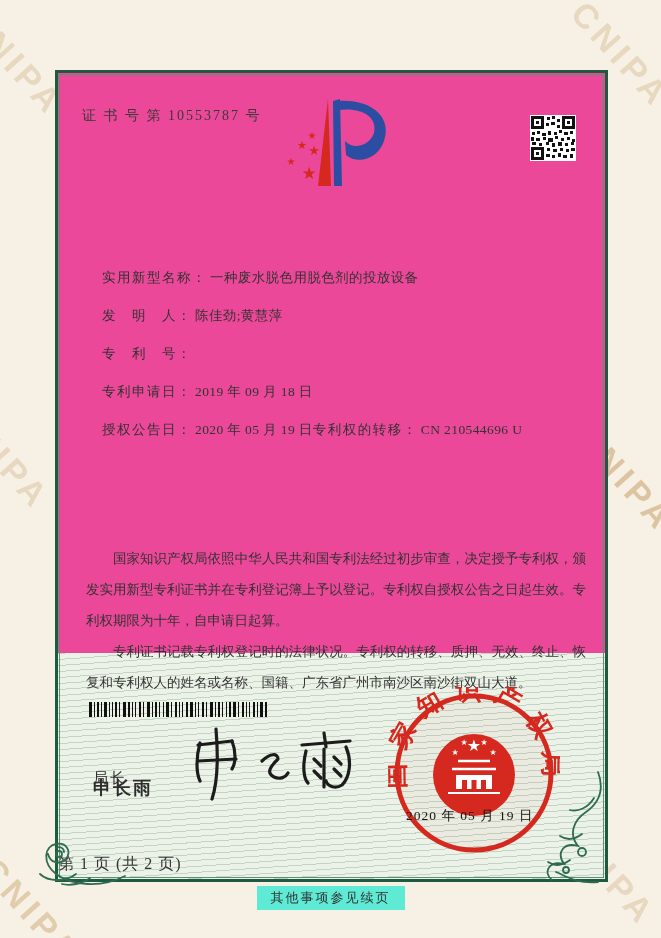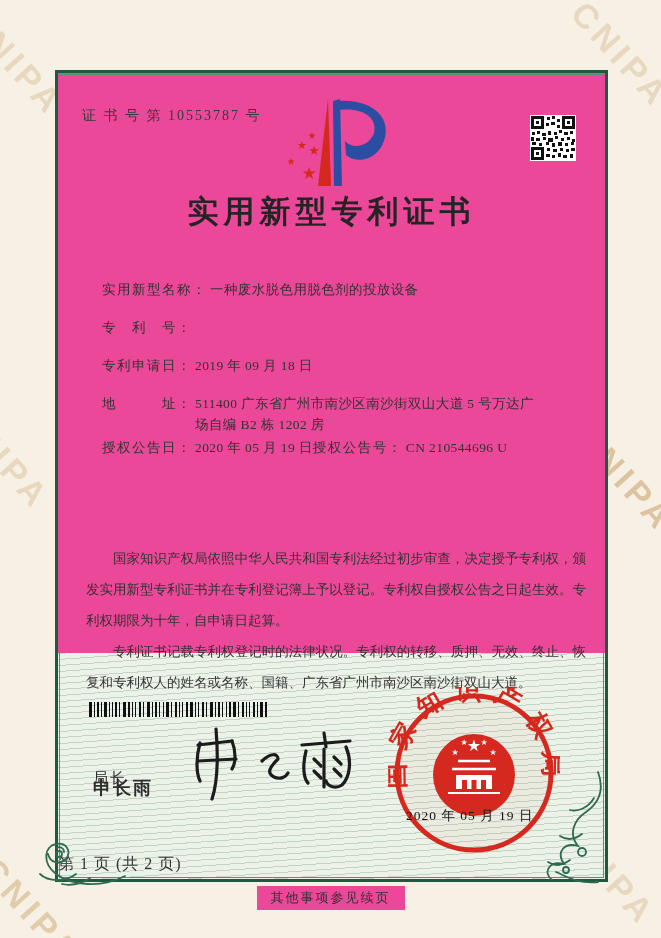--- a/index.html
+++ b/index.html
@@ -33,21 +33,21 @@
     background-color:#edf2e9;
     background-image:repeating-linear-gradient(176deg, rgba(122,165,133,0.38) 0 1px, rgba(122,165,133,0) 1px 6px);
   }
   .cert-no{position:absolute;left:24px;top:34px;font-size:14px;letter-spacing:2px;color:#3a3a3a;}
   .logo{position:absolute;left:218px;top:20px;}
   .qr{position:absolute;left:472px;top:42px;}
   .title{
     position:absolute;left:0;right:0;top:118px;text-align:center;
     font-size:31px;font-weight:bold;letter-spacing:5px;color:#242424;
   }
-  .fields{position:absolute;left:44px;top:206px;width:482px;font-size:13.5px;}
+  .fields{position:absolute;left:44px;top:194px;width:482px;font-size:13.5px;}
   .frow{display:flex;align-items:flex-start;line-height:21px;margin-bottom:17px;}
   .frow .lbl{white-space:pre;letter-spacing:1.5px;flex:none;}
   .frow .val{margin-left:3px;letter-spacing:0.4px;}
   .frow-address{margin-bottom:2px;}
   .val-address{width:352px;}
   .frow-double{display:flex;justify-content:flex-start;margin-bottom:0;}
   .pair{display:flex;line-height:21px;}
   .paras{
     position:absolute;left:28px;width:500px;top:470px;
     font-size:13.5px;line-height:31px;text-align:justify;color:#333;
@@ -61,21 +61,21 @@
   .seal-date{
     position:absolute;left:348px;top:734px;z-index:7;
     font-size:13.5px;letter-spacing:1px;color:#151515;white-space:nowrap;
   }
   .page-info{position:absolute;left:0;right:0;top:781px;text-align:left;font-size:16px;color:#333;letter-spacing:1px;}
   .flourish{position:absolute;z-index:8;}
   .fl-bl{left:32px;top:834px;}
   .fl-br{left:536px;top:768px;}
   .note{
     position:absolute;left:50%;transform:translateX(-50%);top:886px;
-    background:#ec4899;padding:3px 14px;font-size:13px;letter-spacing:2px;color:#333;z-index:9;
+    background:#5eead4;padding:3px 14px;font-size:13px;letter-spacing:2px;color:#333;z-index:9;
   }
 </style>
 </head>
 <body>
 
 <div class="page">
 
   <div class="watermark wm1">CNIPA</div>
   <div class="watermark wm2">CNIPA</div>
   <div class="watermark wm3">CNIPA</div>
@@ -151,45 +151,44 @@
             <rect x="41" y="33" width="4" height="3"></rect>
           <rect x="16" y="39" width="4" height="3"></rect>
             <rect x="22" y="40" width="3" height="3"></rect>
             <rect x="28" y="38" width="3" height="4"></rect>
           <rect x="33" y="40" width="4" height="3"></rect>
             <rect x="40" y="39" width="3" height="4"></rect>
         </g>
       </svg>
     </div>
 
-    <div class="title">实用新型专利证书</div>
 
     <div class="fields">
       <div class="frow">
         <span class="lbl">实用新型名称：</span>
         <span class="val">一种废水脱色用脱色剂的投放设备</span>
       </div>
       <div class="frow">
+        <span class="lbl">发　明　人：</span>
+        <span class="val">陈佳劲;黄慧萍</span>
+      </div>
+      <div class="frow">
         <span class="lbl">专　利　号：</span>
       </div>
       <div class="frow">
         <span class="lbl">专利申请日：</span>
         <span class="val">2019 年 09 月 18 日</span>
-      </div>
-      <div class="frow frow-address">
-        <span class="lbl">地　　　址：</span>
-        <span class="val val-address">511400 广东省广州市南沙区南沙街双山大道 5 号万达广场自编 B2 栋 1202 房</span>
       </div>
       <div class="frow frow-double">
         <span class="pair">
           <span class="lbl">授权公告日：</span>
           <span class="val">2020 年 05 月 19 日</span>
         </span>
         <span class="pair">
-          <span class="lbl">授权公告号：</span>
+          <span class="lbl">专利权的转移：</span>
           <span class="val">CN 210544696 U</span>
         </span>
       </div>
     </div>
 
     <div class="paras">
       <p>国家知识产权局依照中华人民共和国专利法经过初步审查，决定授予专利权，颁发实用新型专利证书并在专利登记簿上予以登记。专利权自授权公告之日起生效。专利权期限为十年，自申请日起算。</p>
       <p>专利证书记载专利权登记时的法律状况。专利权的转移、质押、无效、终止、恢复和专利权人的姓名或名称、国籍、广东省广州市南沙区南沙街双山大道。</p>
     </div>
 

